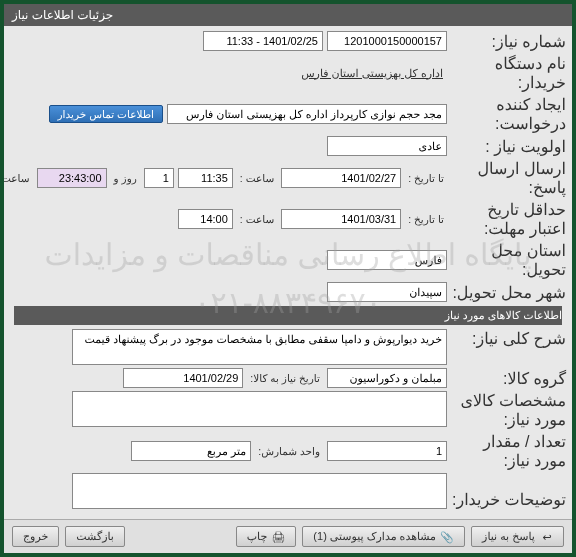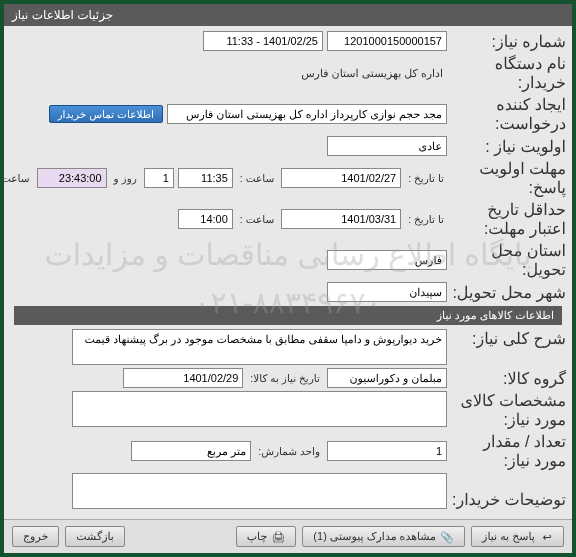--- a/index.html
+++ b/index.html
@@ -37,21 +37,21 @@
   background: #5a5a5a;
   color: #fff;
   padding: 4px 8px;
   font-size: 12px;
   display: flex;
   justify-content: flex-end;
 }
 .section-header {
   background: #5a5a5a;
   color: #fff;
-  padding: 3px 8px;
+  padding: 3px 0;
   font-size: 11px;
   text-align: right;
   margin: 4px;
 }
 .form-body {
   padding: 2px 6px;
   flex: 1;
   overflow: auto;
 }
 .row {
@@ -84,20 +84,21 @@
 }
 .input-wide { width: 280px; }
 .input-med { width: 120px; }
 .input-sm { width: 55px; }
 .input-xs { width: 30px; }
 .input-time { width: 70px; background: #e8d8f0; }
 .readonly-text {
   font-size: 11px;
   color: #333;
   padding: 2px 4px;
+  text-decoration: underline;
 }
 .textarea {
   border: 1px solid #888;
   background: #fff;
   padding: 3px 4px;
   font-size: 11px;
   width: 375px;
   height: 36px;
   resize: none;
   font-family: inherit;
@@ -170,21 +171,21 @@
       <input class="input input-wide" readonly="" value="مجد حجم نوازی کارپرداز اداره کل بهزیستی استان فارس" style="">
       <button class="btn-blue">اطلاعات تماس خریدار</button>
     </div>
 
     <div class="row">
       <span class="label">اولویت نیاز :</span>
       <input class="input input-med" readonly="" value="عادی" style="">
     </div>
 
     <div class="row">
-      <span class="label">مهلت اولویت پاسخ:</span>
+      <span class="label">ارسال ارسال پاسخ:</span>
       <span class="label-sm">تا تاریخ :</span>
       <input class="input input-med" value="1401/02/27" style="">
       <span class="label-sm">ساعت :</span>
       <input class="input input-sm" value="11:35" style="">
       <input class="input input-xs" value="1" style="">
       <span class="label-sm">روز و</span>
       <input class="input input-time" readonly="" value="23:43:00" style="">
       <span class="label-sm">ساعت باقی مانده</span>
     </div>
 

